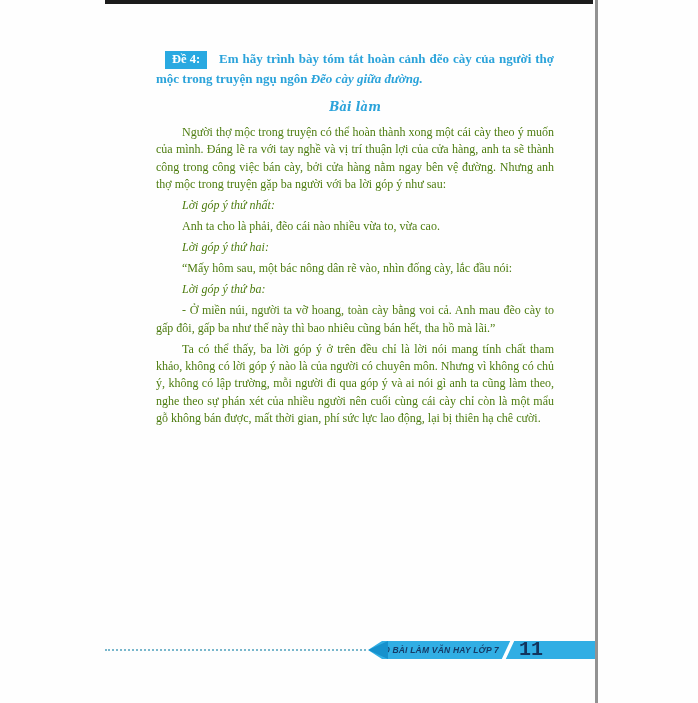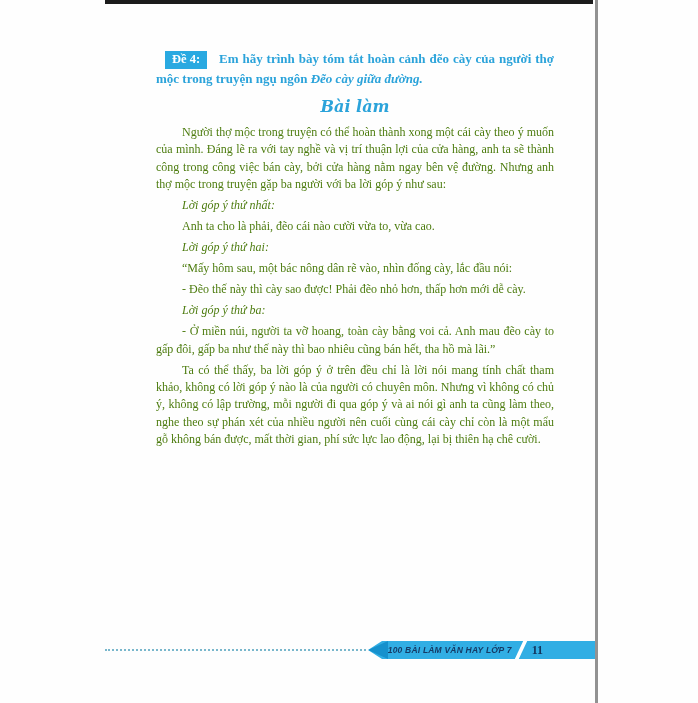--- a/index.html
+++ b/index.html
@@ -19,21 +19,21 @@
   }
   .de-box{
     display:inline-block;background:#29a9e1;color:#ffffff;
     padding:1px 7px 2px 7px;margin-right:8px;text-indent:0;
     font-size:12.5px;line-height:15px;
   }
   .prompt-title{font-style:italic;}
 
   .section-title{
     text-align:center;color:#2ba3da;font-weight:bold;font-style:italic;
-    font-size:16px;line-height:20px;margin:9px 0 7px 0;
+    font-size:12px;line-height:20px;margin:9px 0 7px 0;
     font-family:"DejaVu Serif","Liberation Serif",serif;
   }
 
   .essay{color:#4d7c0f;font-size:12px;line-height:17.4px;}
   .para{margin:0 0 3.6px 0;text-indent:26px;text-align:justify;}
   .para.italic{font-style:italic;}
 
   .footer-dotted-line{
     position:absolute;left:105px;top:649px;width:261px;height:0;
     border-top:2px dotted #79b7cc;
@@ -52,22 +52,22 @@
   .banner-title{
     color:#153b66;font-family:"Liberation Sans","DejaVu Sans",sans-serif;
     font-style:italic;font-weight:bold;font-size:8.5px;letter-spacing:.2px;
     white-space:nowrap;
   }
   .banner-slash{
     display:inline-block;width:4px;height:30px;background:#ffffff;
     transform:skewX(-25deg);margin:0 9px 0 7px;flex:0 0 auto;
   }
   .banner-page{
-    color:#12355e;font-weight:bold;font-size:12px;line-height:18px;
-    font-family:Liberation Serif, serif;white-space:nowrap;
+    color:#12355e;font-weight:bold;font-size:20px;line-height:18px;
+    font-family:Liberation Mono, monospace;white-space:nowrap;
   }
 </style>
 </head>
 <body>
 
 <div class="canvas">
   <div class="top-edge-bar"></div>
   <div class="page-edge-line"></div>
 
   <div class="content">
@@ -75,24 +75,23 @@
       <span class="de-box">Đề 4:</span>
       <span class="prompt-text">Em hãy trình bày tóm tắt hoàn cảnh đẽo cày của người thợ mộc trong truyện ngụ ngôn</span>
       <span class="prompt-title">Đẽo cày giữa đường.</span>
     </p>
 
     <p class="section-title">Bài làm</p>
 
     <div class="essay">
         <p class="para">Người thợ mộc trong truyện có thể hoàn thành xong một cái cày theo ý muốn của mình. Đáng lẽ ra với tay nghề và vị trí thuận lợi của cửa hàng, anh ta sẽ thành công trong công việc bán cày, bởi cửa hàng nằm ngay bên vệ đường. Nhưng anh thợ mộc trong truyện gặp ba người với ba lời góp ý như sau:</p>
         <p class="para italic">Lời góp ý thứ nhất:</p>
-        <p class="para">Anh ta cho là phải, đẽo cái nào cười vừa to, vừa cao.</p>
+        <p class="para">Anh ta cho là phải, đẽo cái nào nhiều vừa to, vừa cao.</p>
         <p class="para italic">Lời góp ý thứ hai:</p>
         <p class="para">“Mấy hôm sau, một bác nông dân rẽ vào, nhìn đống cày, lắc đầu nói:</p>
-        <p class="para">- Đẽo thế này thì cày sao được! Phải đẽo nhỏ hơn, thấp hơn mới dễ cày.</p>
         <p class="para italic">Lời góp ý thứ ba:</p>
         <p class="para">- Ở miền núi, người ta vỡ hoang, toàn cày bằng voi cả. Anh mau đẽo cày to gấp đôi, gấp ba như thế này thì bao nhiêu cũng bán hết, tha hồ mà lãi.”</p>
         <p class="para">Ta có thể thấy, ba lời góp ý ở trên đều chỉ là lời nói mang tính chất tham khảo, không có lời góp ý nào là của người có chuyên môn. Nhưng vì không có chủ ý, không có lập trường, mỗi người đi qua góp ý và ai nói gì anh ta cũng làm theo, nghe theo sự phán xét của nhiều người nên cuối cùng cái cày chỉ còn là một mẩu gỗ không bán được, mất thời gian, phí sức lực lao động, lại bị thiên hạ chê cười.</p>
       </div>
   </div>
 
   <div class="footer-dotted-line"></div>
 
   <div class="footer-banner">
     <span class="banner-title">100 BÀI LÀM VĂN HAY LỚP 7</span>

